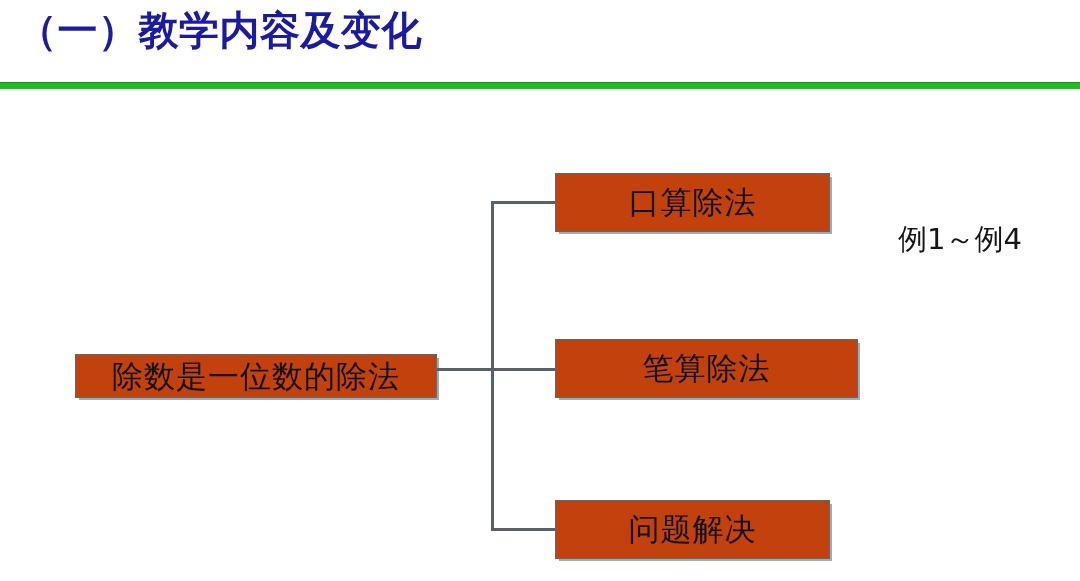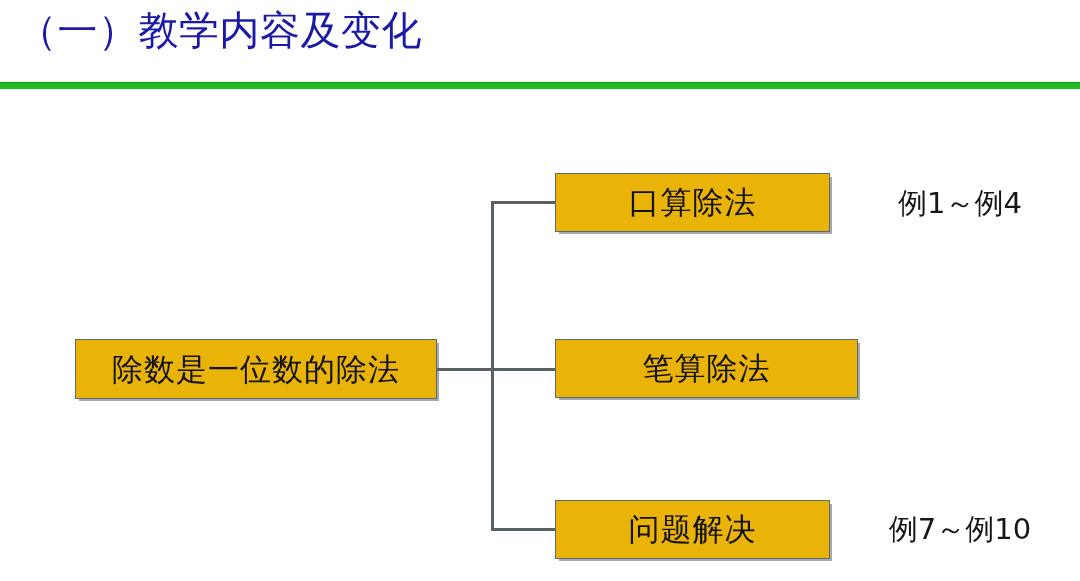--- a/index.html
+++ b/index.html
@@ -15,21 +15,21 @@
     font-family: "DejaVu Sans", "Liberation Sans", sans-serif;
     -webkit-font-smoothing: antialiased;
   }
 
   
   #slide-title {
     position: absolute;
     left: 17px;
     top: 6px;
     font-size: 40px;
-    font-weight: normal;
+    font-weight: bold;
     color: #1a1aa6;
     letter-spacing: 0.5px;
     white-space: nowrap;
     line-height: 1.2;
   }
   #title-rule {
     position: absolute;
     left: 0;
     top: 82px;
     width: 1080px;
@@ -44,39 +44,39 @@
     left: 0;
     top: 89px;
     width: 1080px;
     height: 492px;
   }
 
   
   .node-box {
     position: absolute;
     box-sizing: border-box;
-    background: #eab308;
+    background: #c2410c;
     border: 1.5px solid #5a6a6e;
     box-shadow: 3px 3px 0 -1px rgba(90,100,105,0.55);
     display: flex;
     align-items: center;
     justify-content: center;
     color: #111111;
     font-family: "DejaVu Serif", "Liberation Serif", serif;
     font-size: 31px;
     line-height: 1;
     letter-spacing: 1px;
     white-space: nowrap;
     z-index: 3;
   }
   #box-root {
     left: 75px;
-    top: 250px;
+    top: 265px;
     width: 362px;
-    height: 60px;
+    height: 44px;
   }
   #box-branch-0 {
     left: 555px;
     top: 84px;
     width: 275px;
     height: 59px;
   }
   #box-branch-1 {
     left: 555px;
     top: 250px;
@@ -109,20 +109,21 @@
   .example-label {
     position: absolute;
     width: 230px;
     text-align: center;
     color: #161616;
     font-family: "DejaVu Sans", "Liberation Sans", sans-serif;
     font-size: 29px;
     line-height: 1;
     white-space: nowrap;
     z-index: 2;
+    margin-top: 36px;
   }
   #example-label-0 { left: 845px; top: 100px; }
   #example-label-1 { left: 845px; top: 265px; }
   #example-label-2 { left: 845px; top: 426px; }
 </style>
 </head>
 <body>
 
 <div id="slide-title">（一）教学内容及变化</div>
 <div id="title-rule"></div>
@@ -134,15 +135,14 @@
   <div class="line line-h" id="line-branch-0"></div>
   <div class="line line-h" id="line-branch-2"></div>
 
   <div class="node-box" id="box-root">除数是一位数的除法</div>
 
   <div class="node-box" id="box-branch-0">口算除法</div>
   <div class="node-box" id="box-branch-1">笔算除法</div>
   <div class="node-box" id="box-branch-2">问题解决</div>
 
   <div class="example-label" id="example-label-0">例1～例4</div>
-  <div class="example-label" id="example-label-2">例7～例10</div>
 
 </div>
 
 </body></html>

